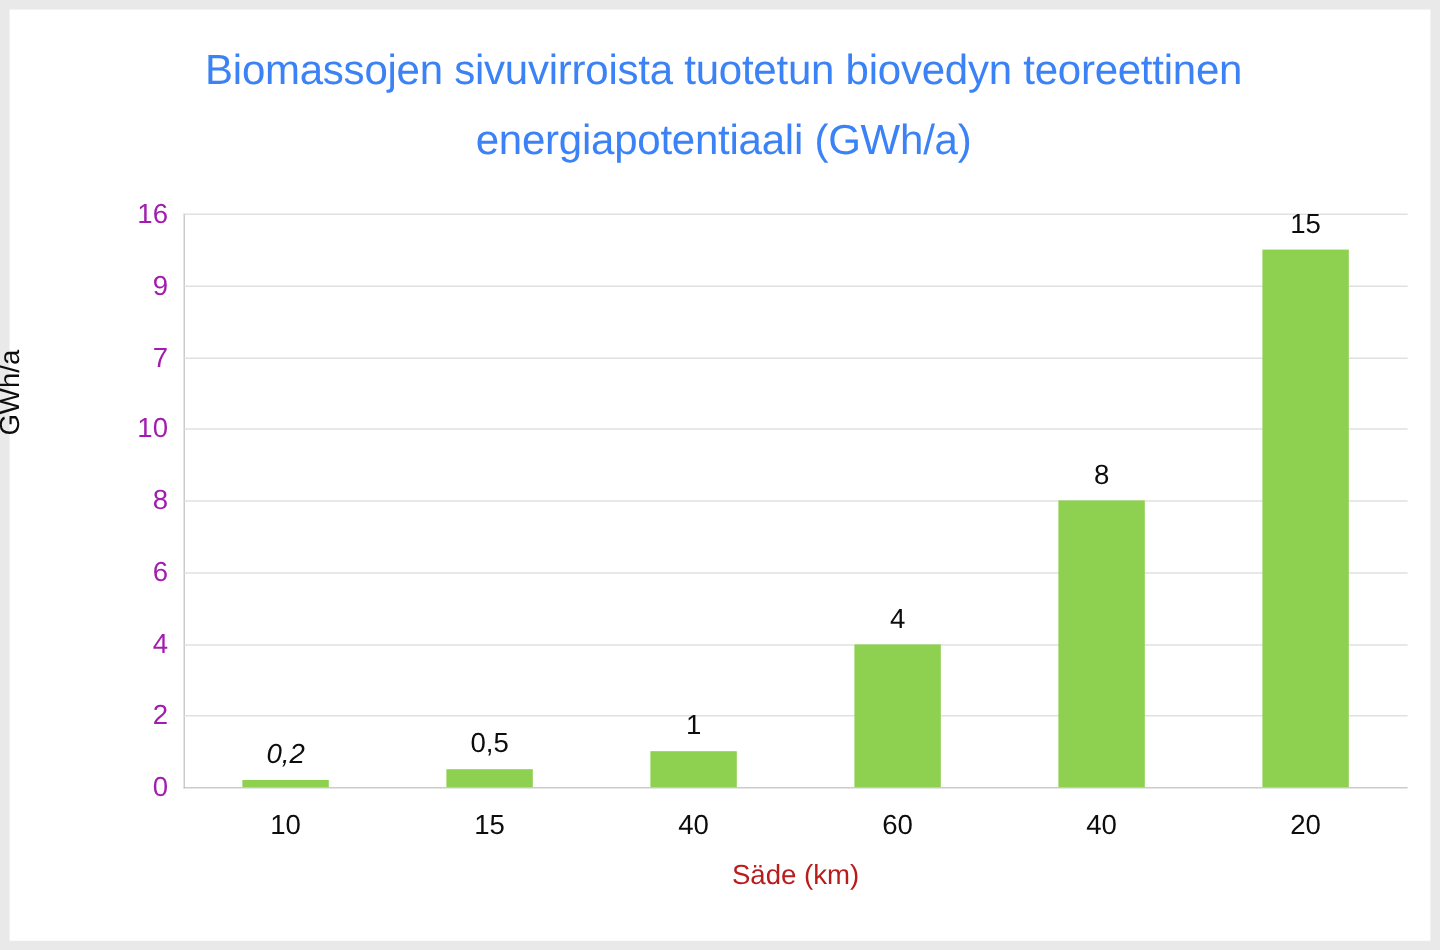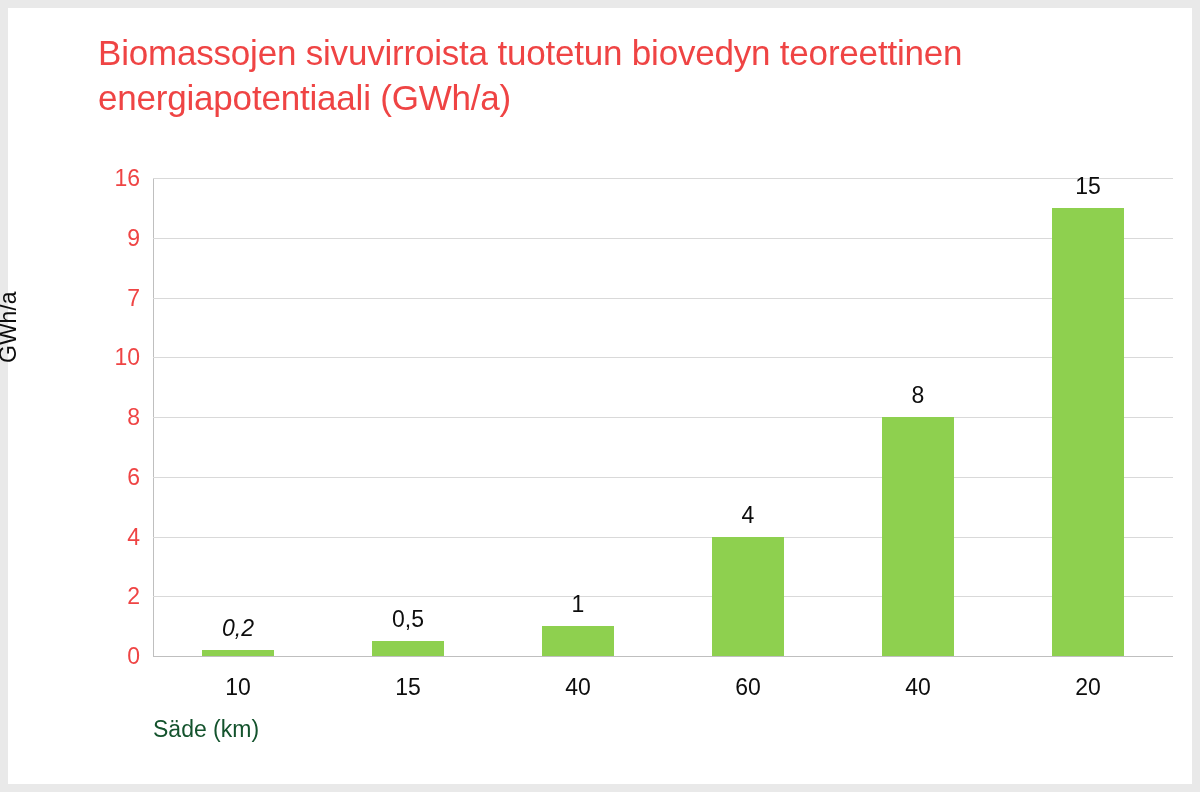--- a/index.html
+++ b/index.html
@@ -20,24 +20,24 @@
     width: 1184px;
     height: 776px;
     background: #ffffff;
     box-sizing: border-box;
   }
   #chart-title {
     position: absolute;
     left: 90px;
     top: 22px;
     width: 1010px;
-    text-align: left;
+    text-align: center;
     font-size: 35px;
-    line-height: 45px;
-    color: #ef4444;
+    line-height: 58px;
+    color: #3b82f6;
     font-weight: 400;
     letter-spacing: -0.2px;
   }
   
   #plot-area {
     position: absolute;
     left: 145px;
     top: 170px;
     width: 1020px;
     height: 478px;
@@ -64,21 +64,21 @@
     width: 1020px;
     height: 1px;
     background: #bfbfbf;
   }
   .ytick {
     position: absolute;
     right: 0;
     width: 60px;
     text-align: right;
     font-size: 23px;
-    color: #ef4444;
+    color: #a21caf;
     transform: translateY(-50%);
   }
   #ytick-wrap {
     position: absolute;
     left: 70px;
     top: 170px;
     width: 62px;
     height: 478px;
   }
   #y-axis-title {
@@ -89,23 +89,23 @@
     color: #0d0d0d;
     transform: rotate(-90deg);
     transform-origin: left top;
     white-space: nowrap;
   }
   #x-axis-title {
     position: absolute;
     left: 145px;
     top: 708px;
     width: 1020px;
-    text-align: left;
-    font-size: 23px;
-    color: #14532d;
+    text-align: center;
+    font-size: 23px;
+    color: #b91c1c;
   }
   .bar-slot {
     position: absolute;
     bottom: 0;
     height: 100%;
   }
   .bar {
     position: absolute;
     bottom: 0;
     left: 50%;

